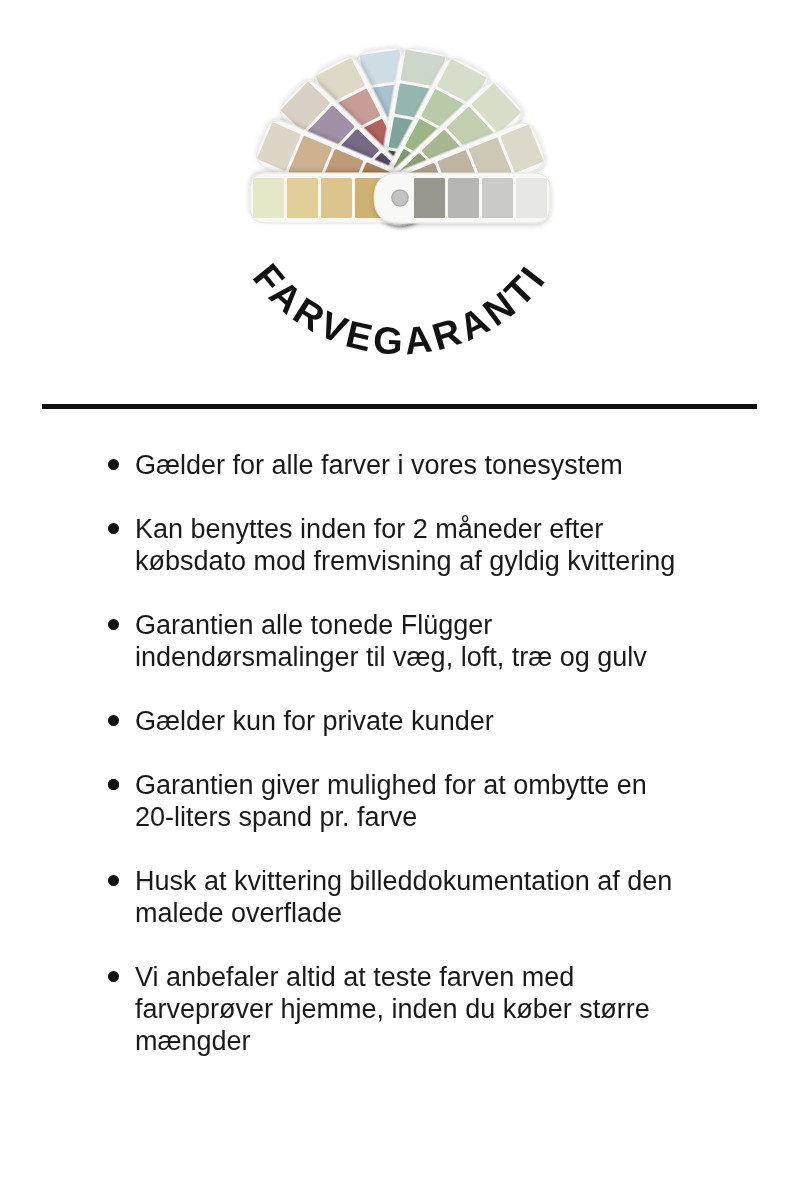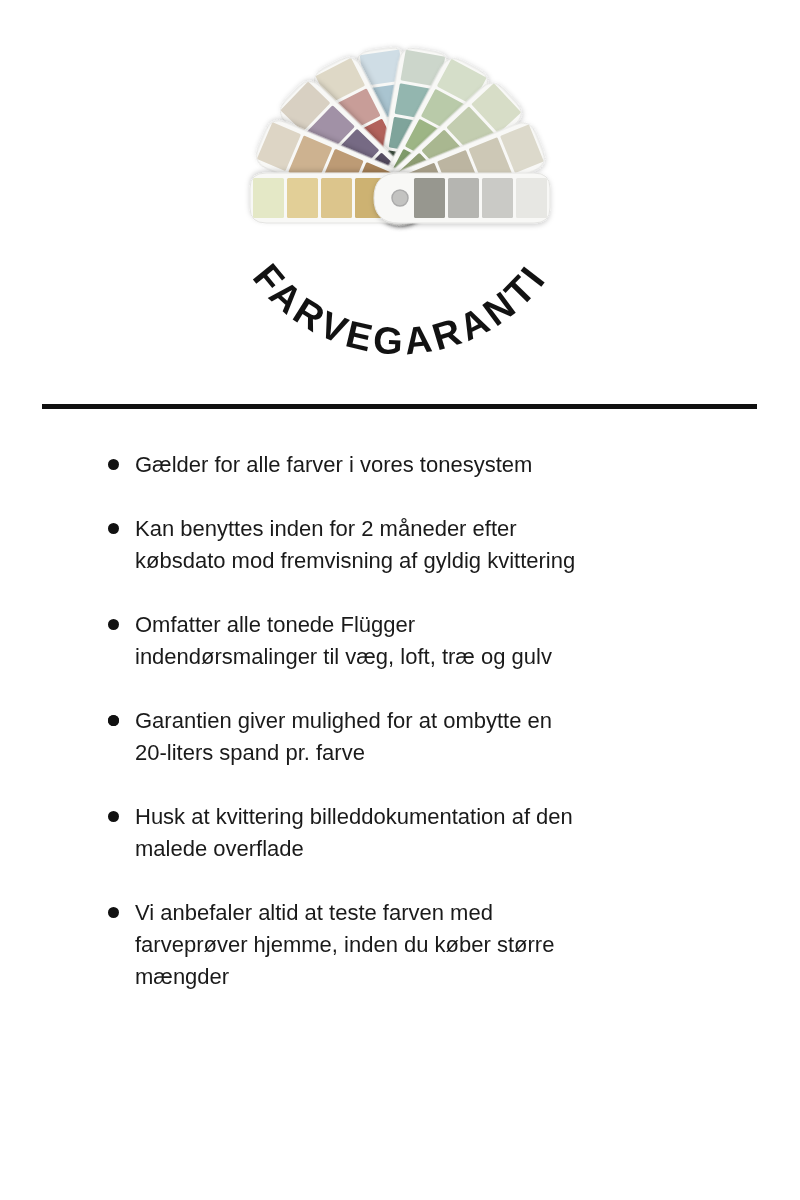--- a/index.html
+++ b/index.html
@@ -35,21 +35,21 @@
   }
   .divider {
     height: 5px;
     margin: 29px 43px 0 42px;
     background: #101010;
   }
   ul.bullets {
     list-style: none;
     margin: 40px 40px 0 108px;
     padding: 0;
-    font-size: 22px;
+    font-size: 27px;
     line-height: 32px;
     color: #1a1a1a;
   }
   ul.bullets li {
     position: relative;
     padding-left: 27px;
     margin-bottom: 32px;
   }
   ul.bullets li:last-child {
     margin-bottom: 0;
@@ -160,22 +160,23 @@
       </text>
     </svg>
   </div>
 
   <div class="divider"></div>
 
   <ul class="bullets">
     <li><span class="bullet-dot"></span><span class="item-text">Gælder for alle farver i vores tonesystem</span></li>
     <li><span class="bullet-dot"></span><span class="item-text">Kan benyttes inden for 2 måneder efter
 købsdato mod fremvisning af gyldig kvittering</span></li>
-    <li><span class="bullet-dot"></span><span class="item-text">Omfatter alle tonede Flügger
+    <li><span class="bullet-dot"></span><span class="item-text">Garantien alle tonede Flügger
 indendørsmalinger til væg, loft, træ og gulv</span></li>
+    <li><span class="bullet-dot"></span><span class="item-text">Gælder kun for private kunder</span></li>
     <li><span class="bullet-dot"></span></li>
     <li><span class="bullet-dot"></span><span class="item-text">Garantien giver mulighed for at ombytte en
 20-liters spand pr. farve</span></li>
     <li><span class="bullet-dot"></span><span class="item-text">Husk at kvittering billeddokumentation af den
 malede overflade</span></li>
     <li><span class="bullet-dot"></span><span class="item-text">Vi anbefaler altid at teste farven med
 farveprøver hjemme, inden du køber større
 mængder</span></li>
   </ul>
 

